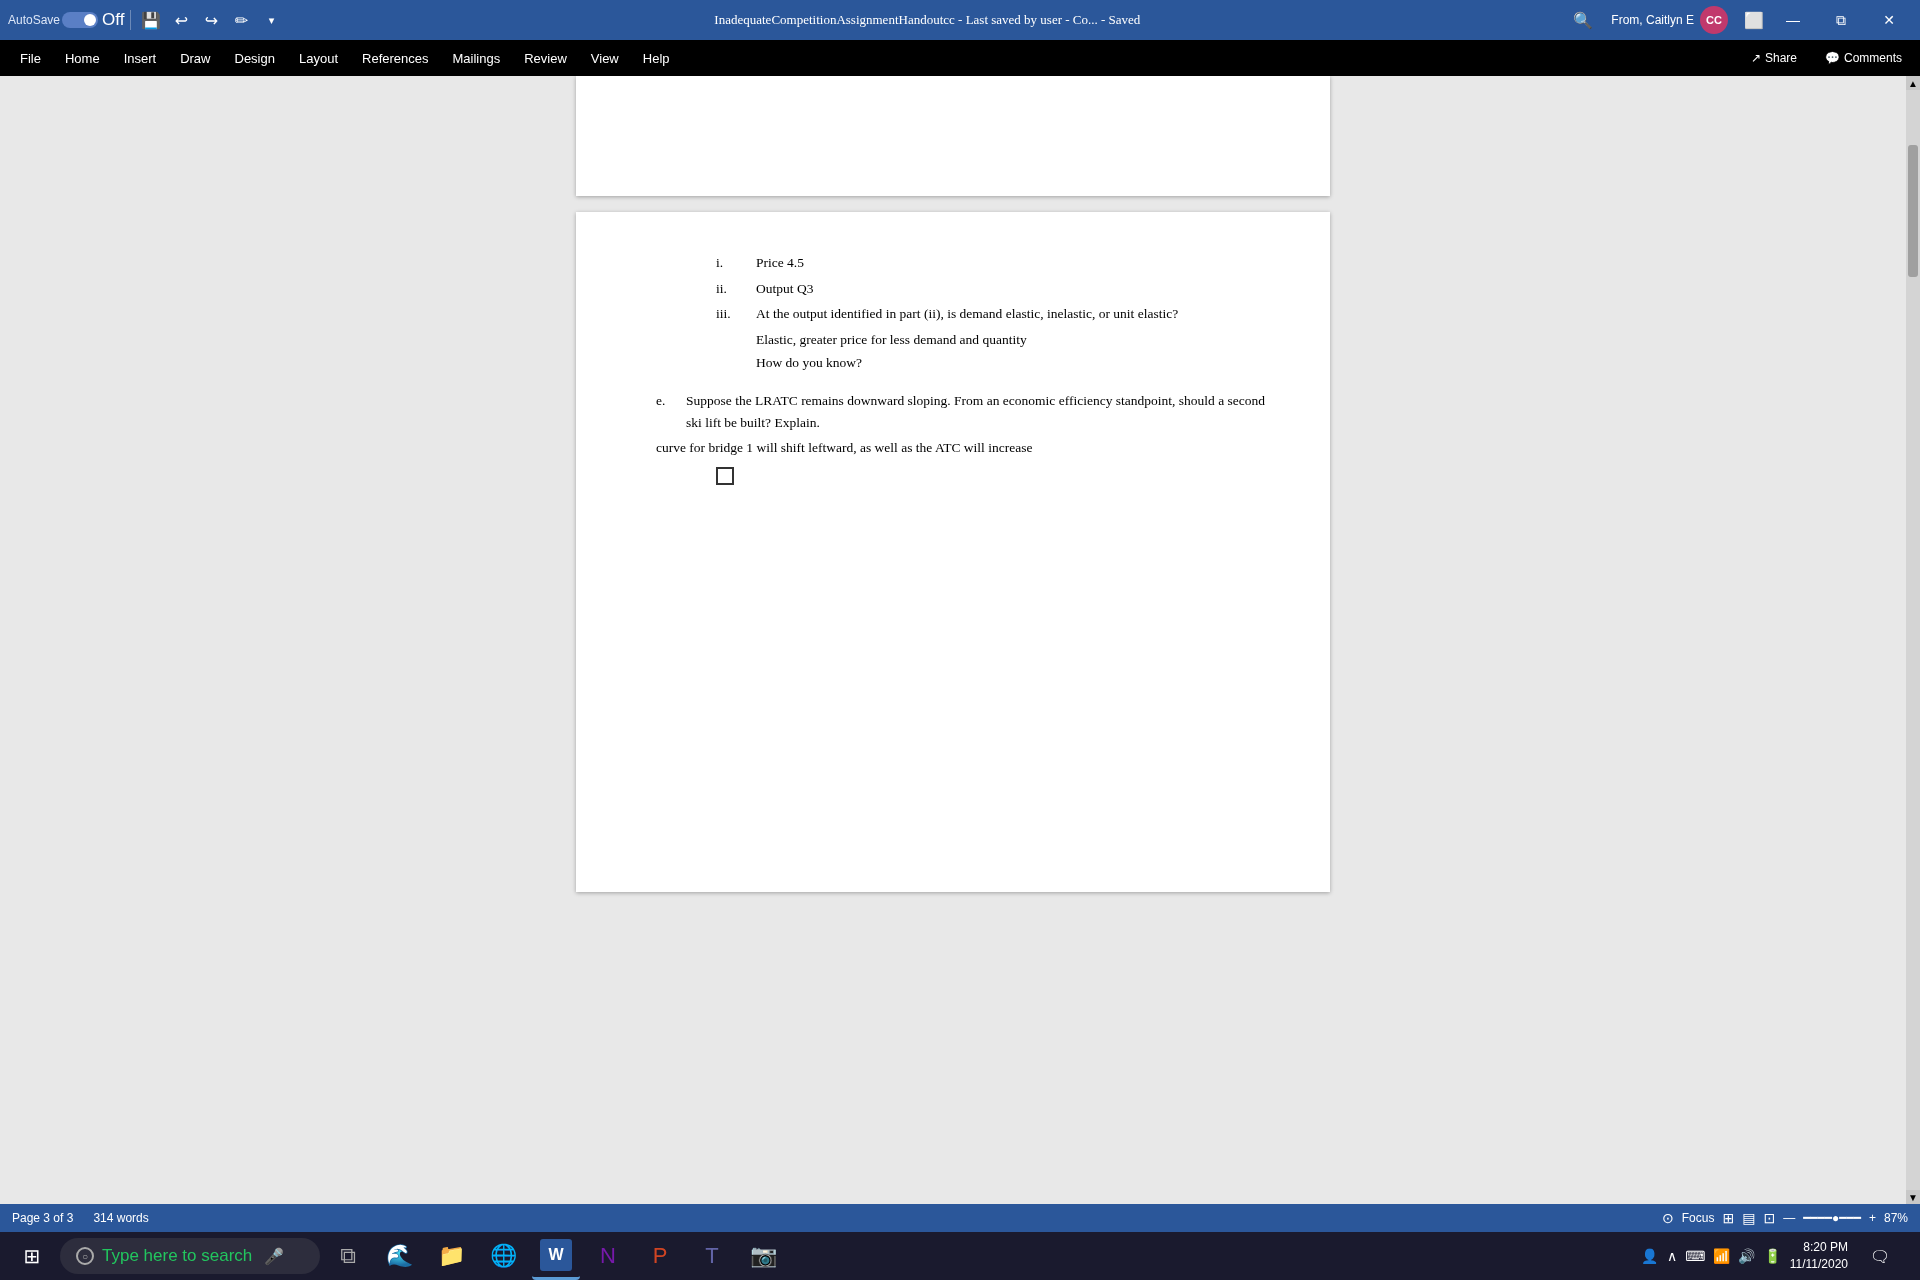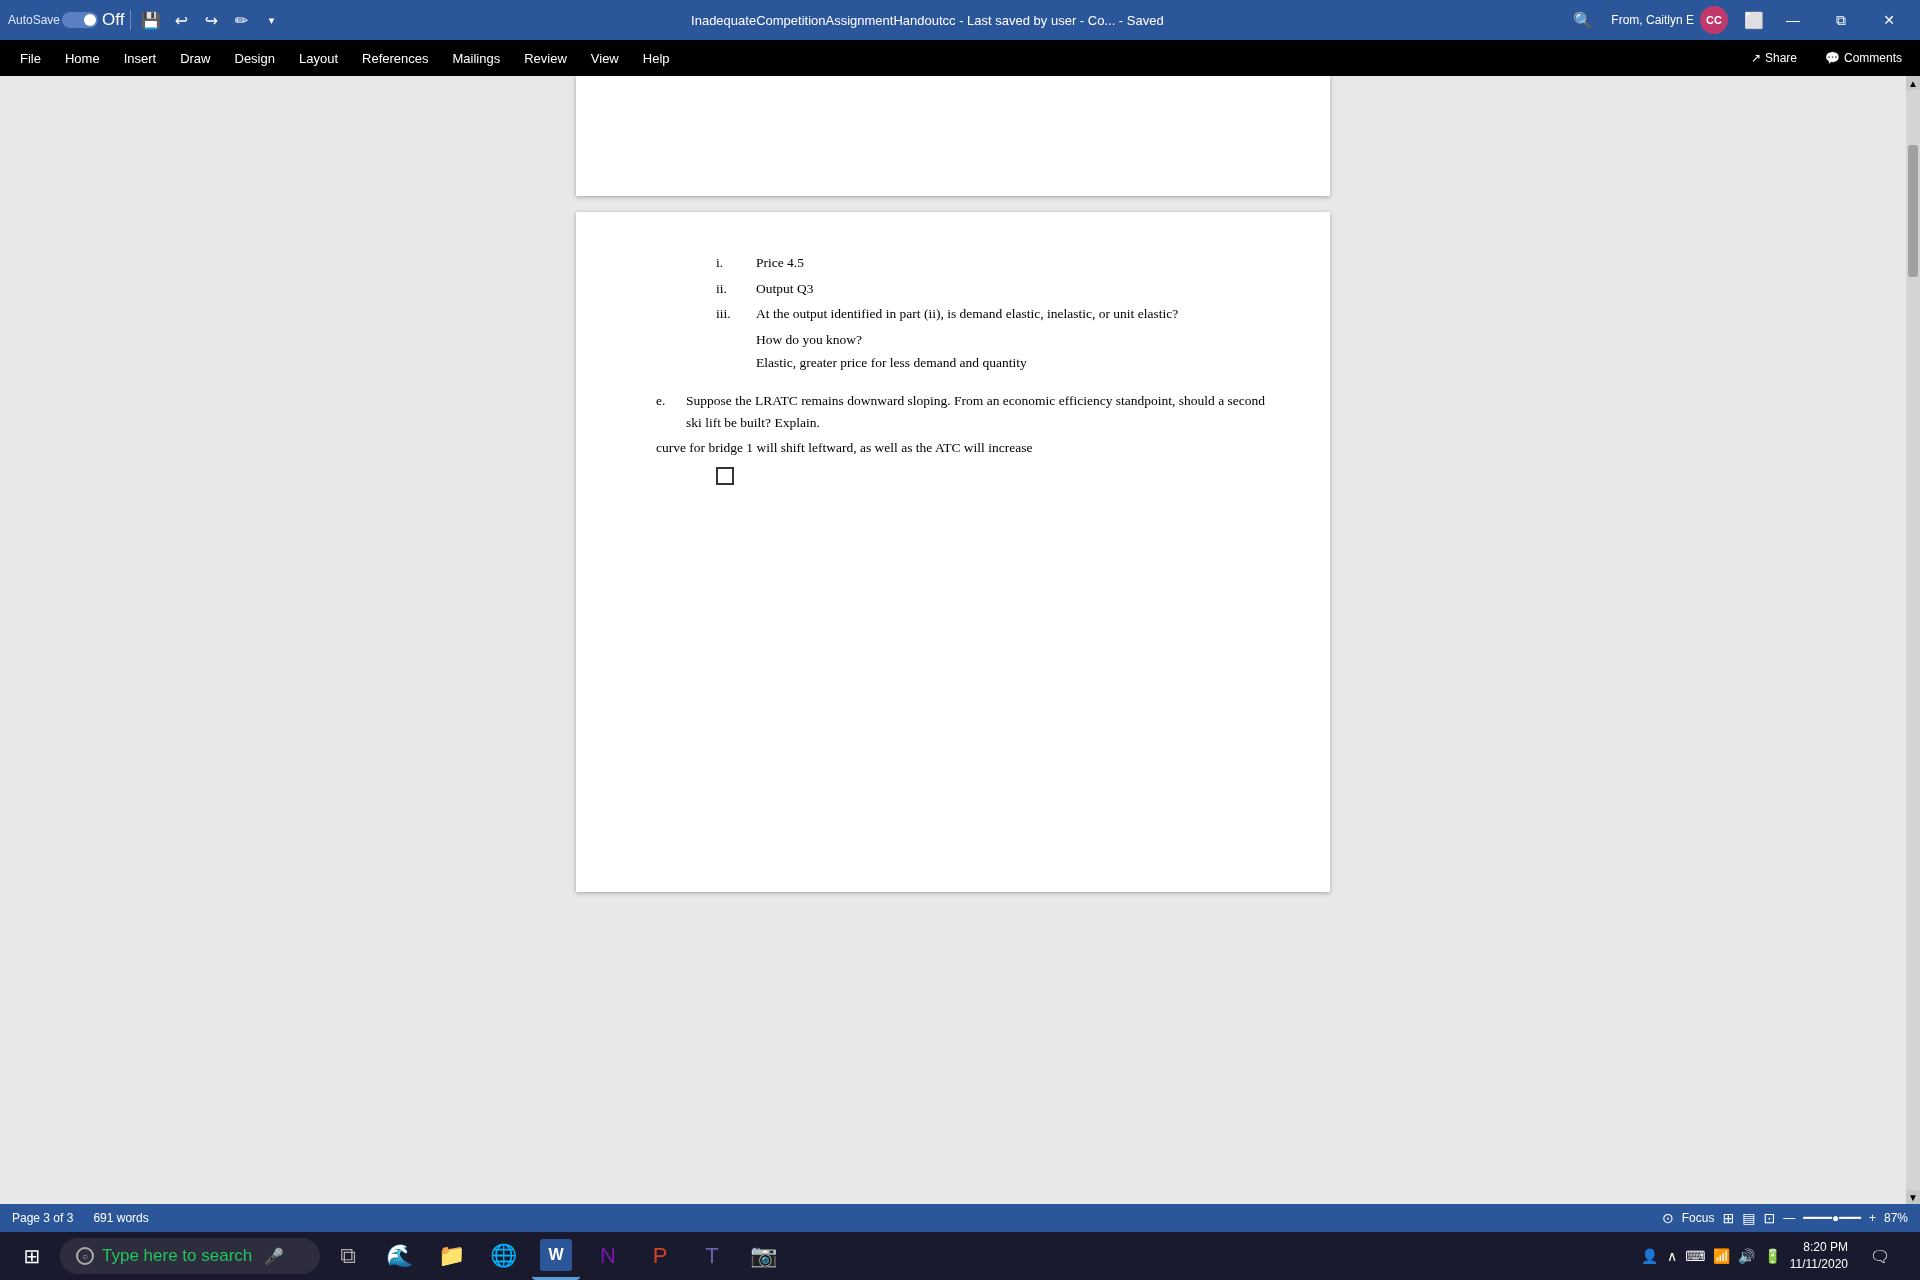--- a/index.html
+++ b/index.html
@@ -19,21 +19,21 @@
     .toggle-off {
       background: #5a7fc5;
       border-radius: 10px;
       width: 36px; height: 16px;
       display: inline-flex; align-items: center;
       padding: 2px;
     }
     .toggle-circle { width: 12px; height: 12px; background: white; border-radius: 50%; margin-left: auto; }
     .title-bar-icon { width: 28px; height: 28px; display: flex; align-items: center; justify-content: center; font-size: 16px; cursor: pointer; color: white; }
     .sep { width: 1px; height: 20px; background: rgba(255,255,255,0.3); margin: 0 4px; }
-    #doc-title { flex: 1; text-align: center; font-size: 13px; color: white; }
+    #doc-title { flex: 1; text-align: center; font-size: 13px; color: white; font-family: Liberation Serif, serif; }
     .window-controls { display: flex; align-items: center; gap: 2px; }
     .win-btn { width: 46px; height: 32px; display: flex; align-items: center; justify-content: center; font-size: 14px; cursor: pointer; color: white; }
     .user-area { display: flex; align-items: center; gap: 6px; margin-right: 12px; }
     .user-name { font-size: 12px; color: white; }
     .user-avatar { width: 28px; height: 28px; border-radius: 50%; background: #c1396c; display: flex; align-items: center; justify-content: center; font-size: 11px; font-weight: bold; color: white; }
     .search-icon-title { font-size: 16px; cursor: pointer; margin-right: 8px; }
 
     
     #ribbon {
       background: #2b579a;
@@ -260,24 +260,24 @@
             <span class="list-marker">ii.</span>
             <span class="list-text">Output Q3</span>
           </div>
 
           <div class="list-item-roman">
             <span class="list-marker">iii.</span>
             <span class="list-text">At the output identified in part (ii), is demand elastic, inelastic, or unit elastic?</span>
           </div>
 
           <div class="indent-2">
+            <span>Elastic, greater price for less demand and quantity</span>
+          </div>
+          <div class="indent-2">
             <span>How do you know?</span>
-          </div>
-          <div class="indent-2">
-            <span>Elastic, greater price for less demand and quantity</span>
           </div>
 
           <div style="height: 14px;"></div>
           <div class="list-item-letter" style="padding-left:20px;">
             <span class="list-marker" style="min-width:30px;">e.</span>
             <span class="list-text">Suppose the LRATC remains downward sloping.  From an economic efficiency standpoint, should a second ski lift be built?  Explain.</span>
           </div>
 
           <div class="indent-1" style="padding-left:20px;">
             <span>curve for bridge 1 will shift leftward, as well as the ATC will increase</span>
@@ -296,21 +296,21 @@
     <div class="scroll-arrow">▲</div>
     <div class="scroll-track">
       <div class="scroll-thumb-inner"></div>
     </div>
     <div class="scroll-arrow">▼</div>
   </div>
 </div>
 
 <div id="status-bar">
   <span>Page 3 of 3</span>
-  <span>691 words</span>
+  <span>314 words</span>
   <div class="right-group">
     <span class="status-icon">⊙</span>
     <span>Focus</span>
     <span class="status-icon">⊞</span>
     <span class="status-icon">▤</span>
     <span class="status-icon">⊡</span>
     <span style="cursor:pointer;">—</span>
     <span style="cursor:pointer;">━━━━●━━━</span>
     <span style="cursor:pointer;">+</span>
     <span style="cursor:pointer;">87%</span>

